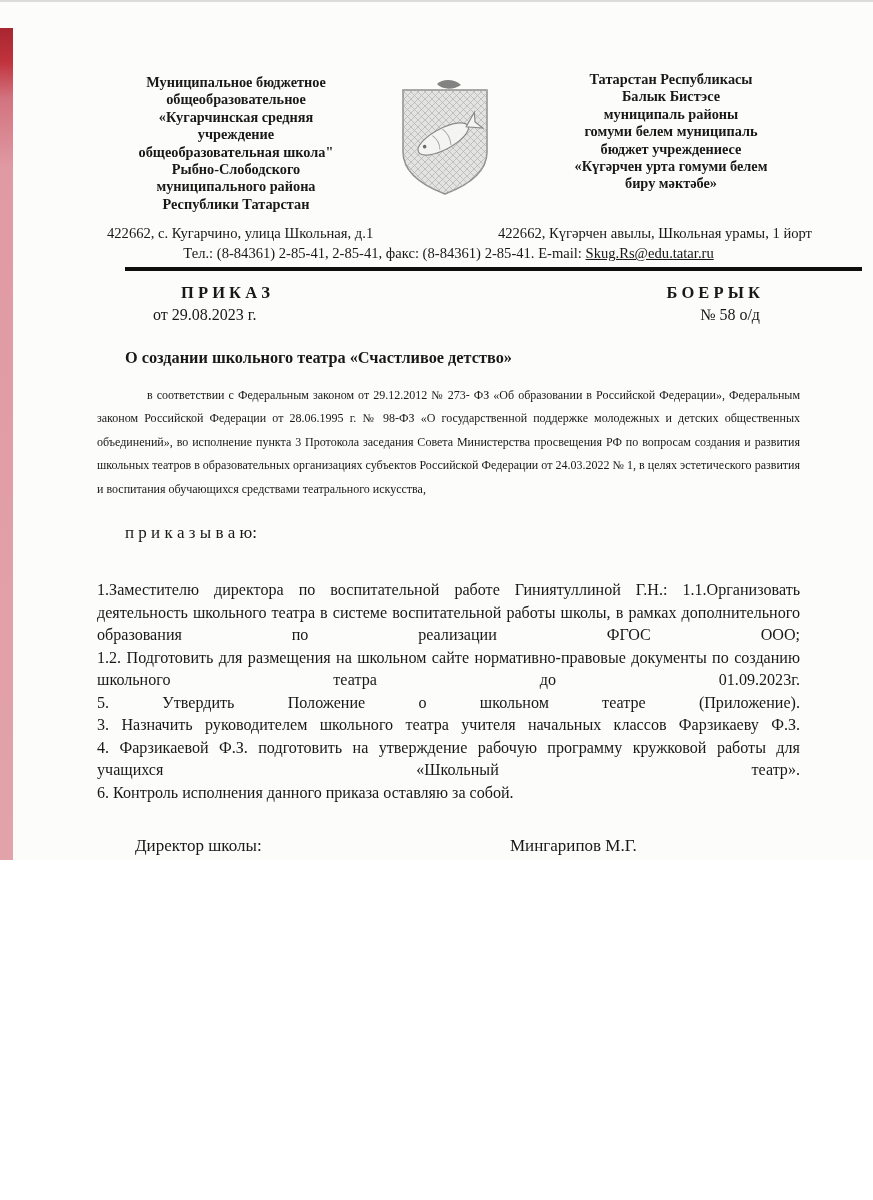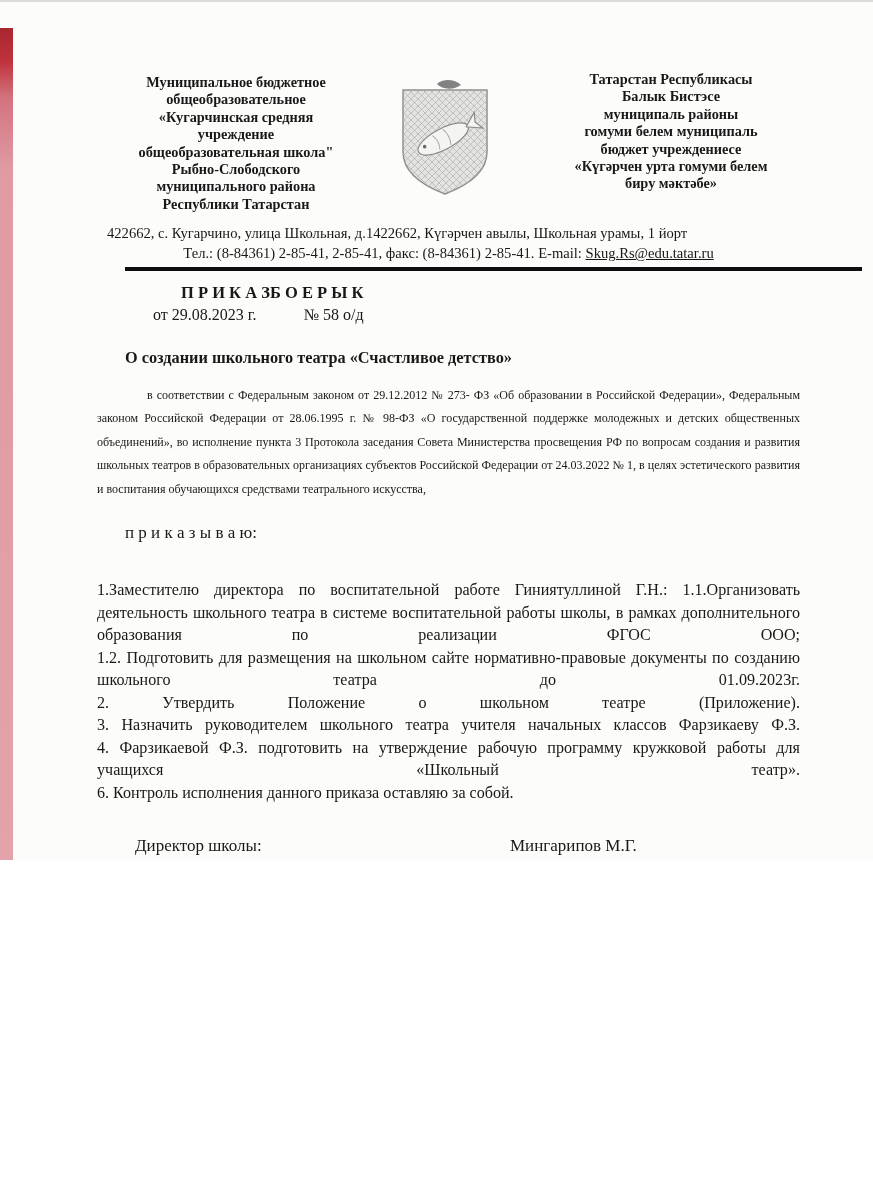--- a/index.html
+++ b/index.html
@@ -21,29 +21,29 @@
   .content { padding: 0 73px 0 97px; }
 
   
   .letterhead { display: flex; margin-top: 72px; }
   .org { font-size: 14.3px; line-height: 17.4px; font-weight: bold; text-align: center; }
   .org-ru { width: 250px; margin-left: 14px; }
   .emblem-wrap { width: 96px; margin: 4px 0 0 36px; flex: none; }
   .emblem-wrap svg { width: 96px; height: 122px; display: block; }
   .org-tat { width: 248px; margin-left: 54px; margin-top: -3px; }
 
-  .addresses { display: flex; margin-top: 12px; font-size: 14.6px; }
+  .addresses { display: flex; justify-content: space-between; margin-top: 12px; font-size: 14.6px; }
   .addr-ru { margin-left: 10px; }
   .addr-tat { margin-right: -12px; }
   .contact { text-align: center; font-size: 14.6px; margin-top: 3px; }
   .contact .email { text-decoration: underline; }
   .rule { height: 3.5px; background: #0e0e0e; margin: 5px -62px 0 28px; }
 
   
-  .order-head { display: flex; margin: 12px 40px 0 56px; }
+  .order-head { display: flex; justify-content: space-between; margin: 12px 40px 0 56px; }
   .oh-title { font-weight: bold; font-size: 16.5px; }
   .oh-left .oh-title { margin-left: 28px; }
   .oh-sub { margin-top: 3px; font-size: 16px; }
   .oh-right { text-align: right; }
 
   .subject { font-weight: bold; margin: 24px 0 0 28px; font-size: 16.3px; }
 
   .intro {
     margin: 16px 0 0 0; text-align: justify; text-indent: 50px;
     font-size: 12px; line-height: 23.5px;
@@ -140,21 +140,21 @@
 
     <div class="subject">О создании школьного театра «Счастливое детство»</div>
 
     <p class="intro">в соответствии с Федеральным законом от 29.12.2012 № 273- ФЗ «Об образовании в Российской Федерации», Федеральным законом Российской Федерации от 28.06.1995 г. № 98-ФЗ «О государственной поддержке молодежных и детских общественных объединений», во исполнение пункта 3 Протокола заседания Совета Министерства просвещения РФ по вопросам создания и развития школьных театров в образовательных организациях субъектов Российской Федерации от 24.03.2022 № 1, в целях эстетического развития и воспитания обучающихся средствами театрального искусства,</p>
 
     <div class="decree">п р и к а з ы в а ю:</div>
 
     <div class="items">
       <p>1.Заместителю директора по воспитательной работе Гиниятуллиной Г.Н.: 1.1.Организовать деятельность школьного театра в системе воспитательной работы школы, в рамках дополнительного образования по реализации ФГОС ООО;</p>
       <p>1.2. Подготовить для размещения на школьном сайте нормативно-правовые документы по созданию школьного театра до 01.09.2023г.</p>
-      <p>2. Утвердить Положение о школьном театре (Приложение).</p>
+      <p>5. Утвердить Положение о школьном театре (Приложение).</p>
       <p>3. Назначить руководителем школьного театра учителя начальных классов Фарзикаеву Ф.З.</p>
       <p>4. Фарзикаевой Ф.З. подготовить на утверждение рабочую программу кружковой работы для учащихся «Школьный театр».</p>
       <p class="plain">6. Контроль исполнения данного приказа оставляю за собой.</p>
     </div>
 
     <div class="signatures">
       <div class="sig-row">
         <div class="sig-label">Директор школы:</div>
         <div class="sig-name">Мингарипов М.Г.</div>
       </div>

